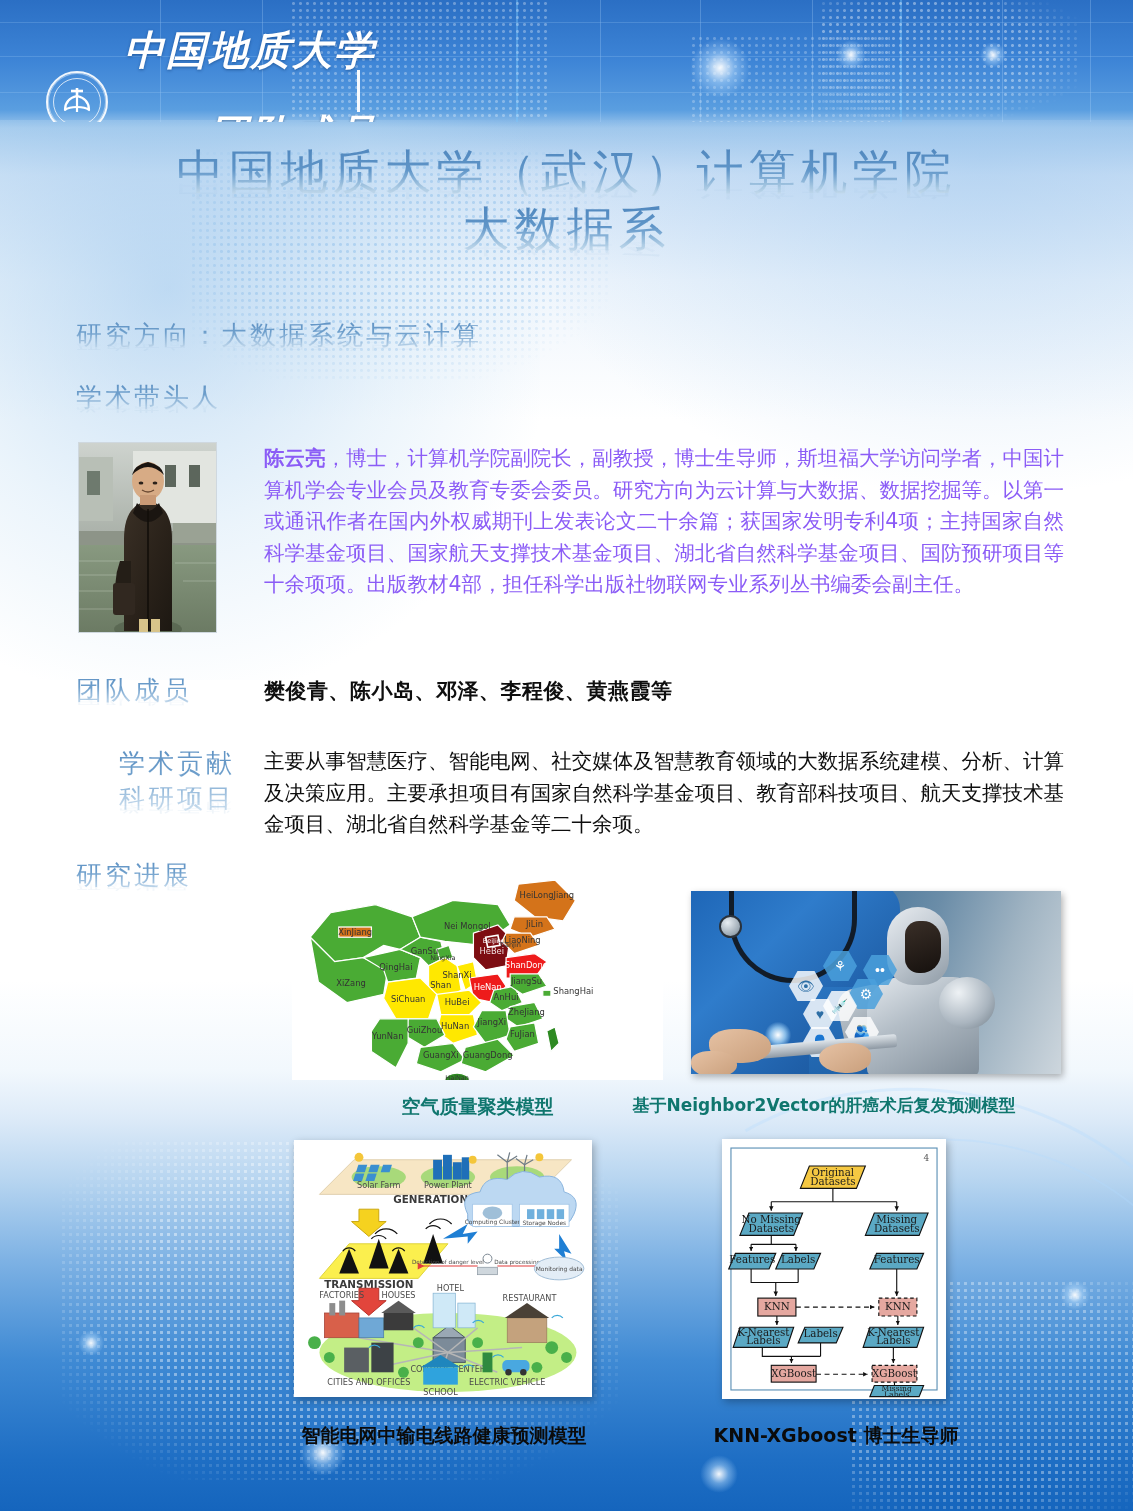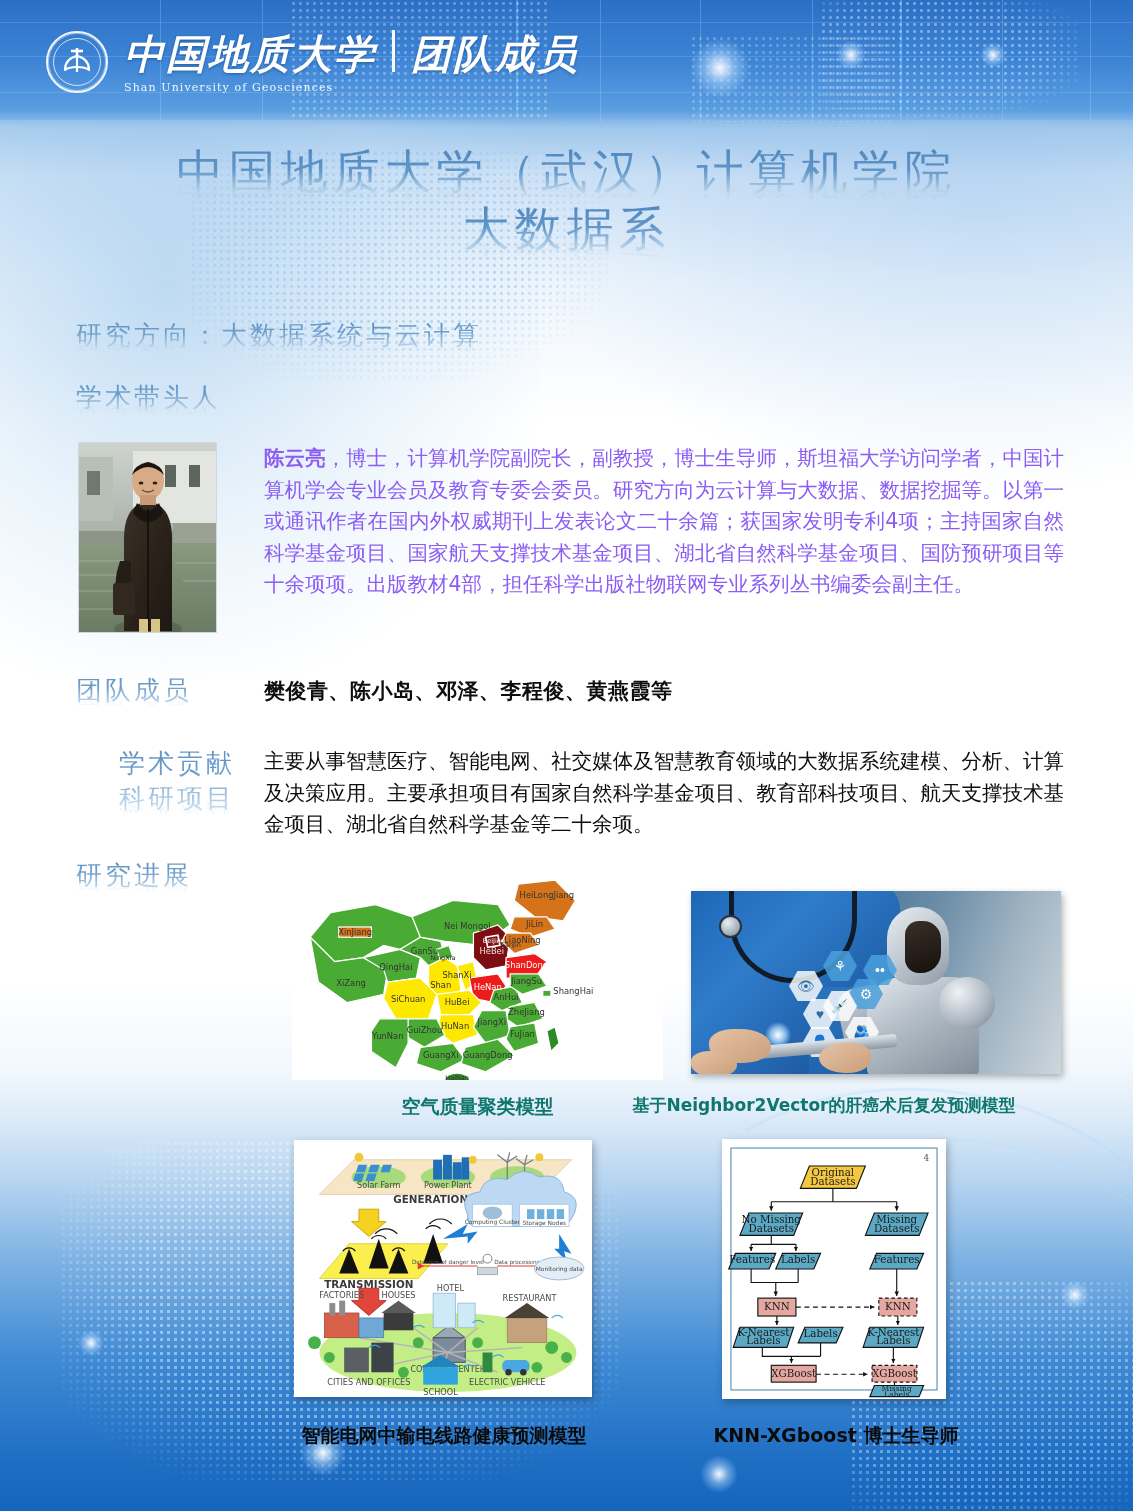--- a/index.html
+++ b/index.html
@@ -121,21 +121,21 @@
     display: flex; align-items: center; justify-content: center;
     position: relative; flex: 0 0 auto;
   }
   .crest::before {
     content: ""; position: absolute; inset: 5px; border-radius: 50%;
     border: 1px solid rgba(255,255,255,.75);
   }
   .crest svg { position: relative; z-index: 2; }
 
   .wordmark { margin-left: 16px; display: flex; flex-direction: column; }
-  .wordmark-row { display: flex; align-items: flex-end; }
+  .wordmark-row { display: flex; align-items: flex-end; flex-direction: column; }
   .cn-name {
     font-family: "DejaVu Serif", "Liberation Serif", serif;
     font-size: 40px; font-weight: 700; color: #ffffff;
     letter-spacing: 2px; line-height: 1;
     text-shadow: 0 1px 3px rgba(0,40,90,.45);
     font-style: italic;
   }
   .divider-bar { width: 3px; height: 42px; background: #ffffff; margin: 0 16px 2px 16px; opacity: .95; }
   .en-name {
     font-family: "DejaVu Serif", "Liberation Serif", serif;

